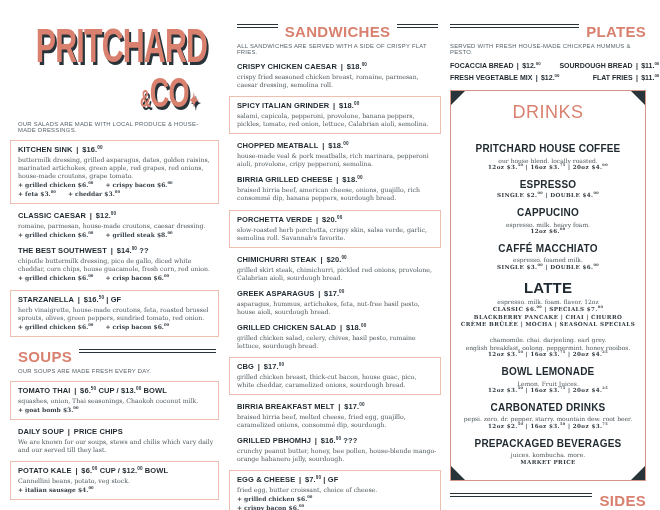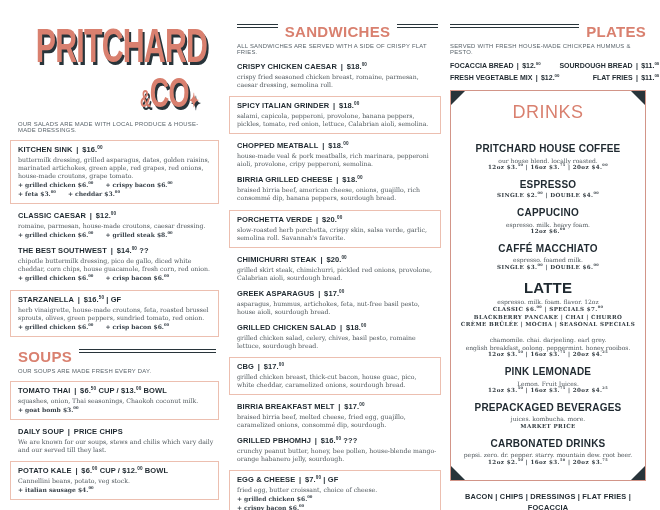--- a/index.html
+++ b/index.html
@@ -273,33 +273,37 @@
           <div class="dr-bold">CLASSIC $6.<sup class="cents">00</sup> | SPECIALS $7.<sup class="cents">00</sup></div>
           <div class="dr-bold">BLACKBERRY PANCAKE | CHAI | CHURRO</div>
           <div class="dr-bold">CRÈME BRÛLÉE | MOCHA | SEASONAL SPECIALS</div>
         </div>
         <div class="dr">
           <div class="dr-desc">chamomile. chai. darjeeling. earl grey.</div>
           <div class="dr-desc">english breakfast. oolong. peppermint. honey rooibos.</div>
           <div class="dr-bold">12oz $3.<sup class="cents">50</sup> | 16oz $3.<sup class="cents">75</sup> | 20oz $4.<sup class="cents">25</sup></div>
         </div>
         <div class="dr">
-          <div class="dr-name">PINK LEMONADE</div>
+          <div class="dr-name">BOWL LEMONADE</div>
           <div class="dr-desc">Lemon. Fruit Juices.</div>
           <div class="dr-bold">12oz $3.<sup class="cents">50</sup> | 16oz $3.<sup class="cents">75</sup> | 20oz $4.<sup class="cents">25</sup></div>
+        </div>
+        <div class="dr">
+          <div class="dr-name">CARBONATED DRINKS</div>
+          <div class="dr-desc">pepsi. zero. dr. pepper. starry. mountain dew. root beer.</div>
+          <div class="dr-bold">12oz $2.<sup class="cents">50</sup> | 16oz $3.<sup class="cents">50</sup> | 20oz $3.<sup class="cents">75</sup></div>
         </div>
         <div class="dr">
           <div class="dr-name">PREPACKAGED BEVERAGES</div>
           <div class="dr-desc">juices. kombucha. more.</div>
           <div class="dr-bold">MARKET PRICE</div>
         </div>
-        <div class="dr">
-          <div class="dr-name">CARBONATED DRINKS</div>
-          <div class="dr-desc">pepsi. zero. dr. pepper. starry. mountain dew. root beer.</div>
-          <div class="dr-bold">12oz $2.<sup class="cents">50</sup> | 16oz $3.<sup class="cents">50</sup> | 20oz $3.<sup class="cents">75</sup></div>
-        </div>
-      </div>
-  </div>
-
+      </div>
+  </div>
+
+  <div class="sec-head">
+    <span class="sec-rule"></span>
+    <span class="sec-title">SIDES</span>
+  </div>
   <div id="sides-lines">
       <div class="sides-line">BACON | CHIPS | DRESSINGS | FLAT FRIES | FOCACCIA</div>
     </div>
 </div>
 
 </body></html>

